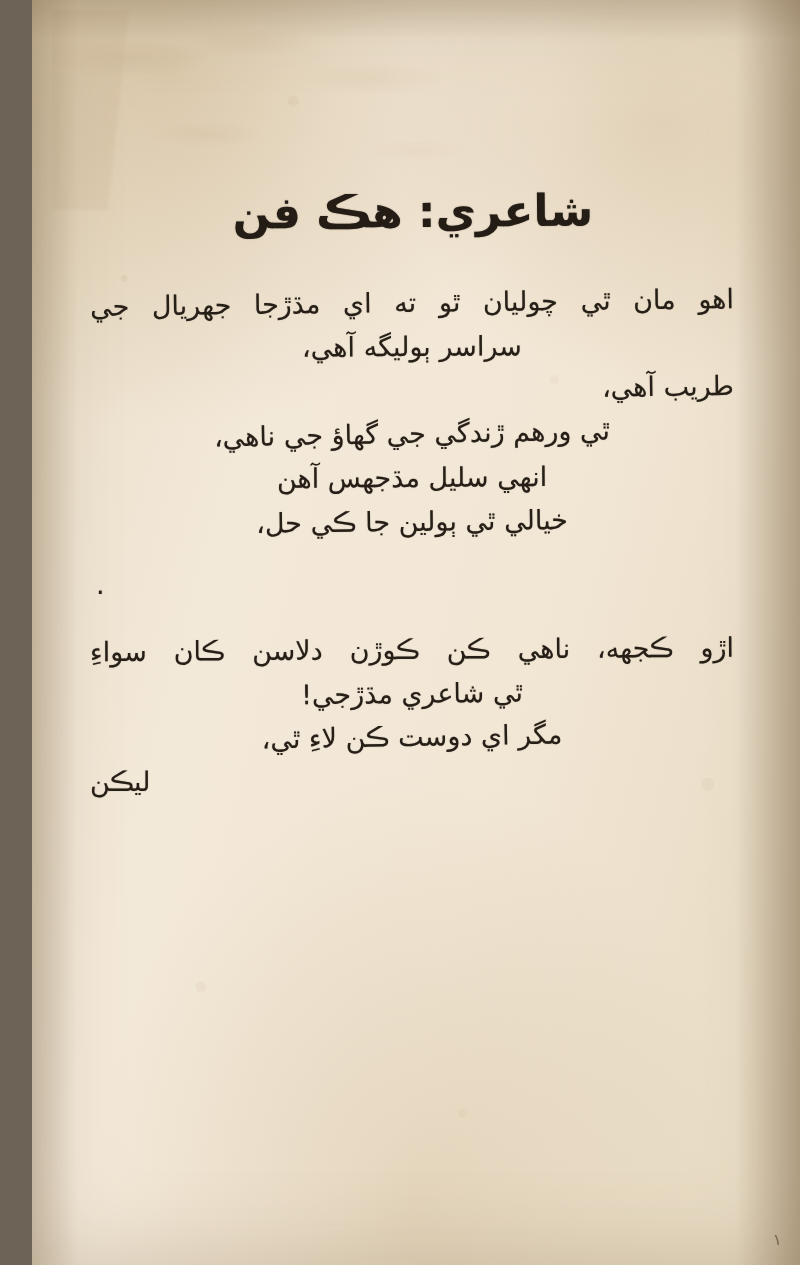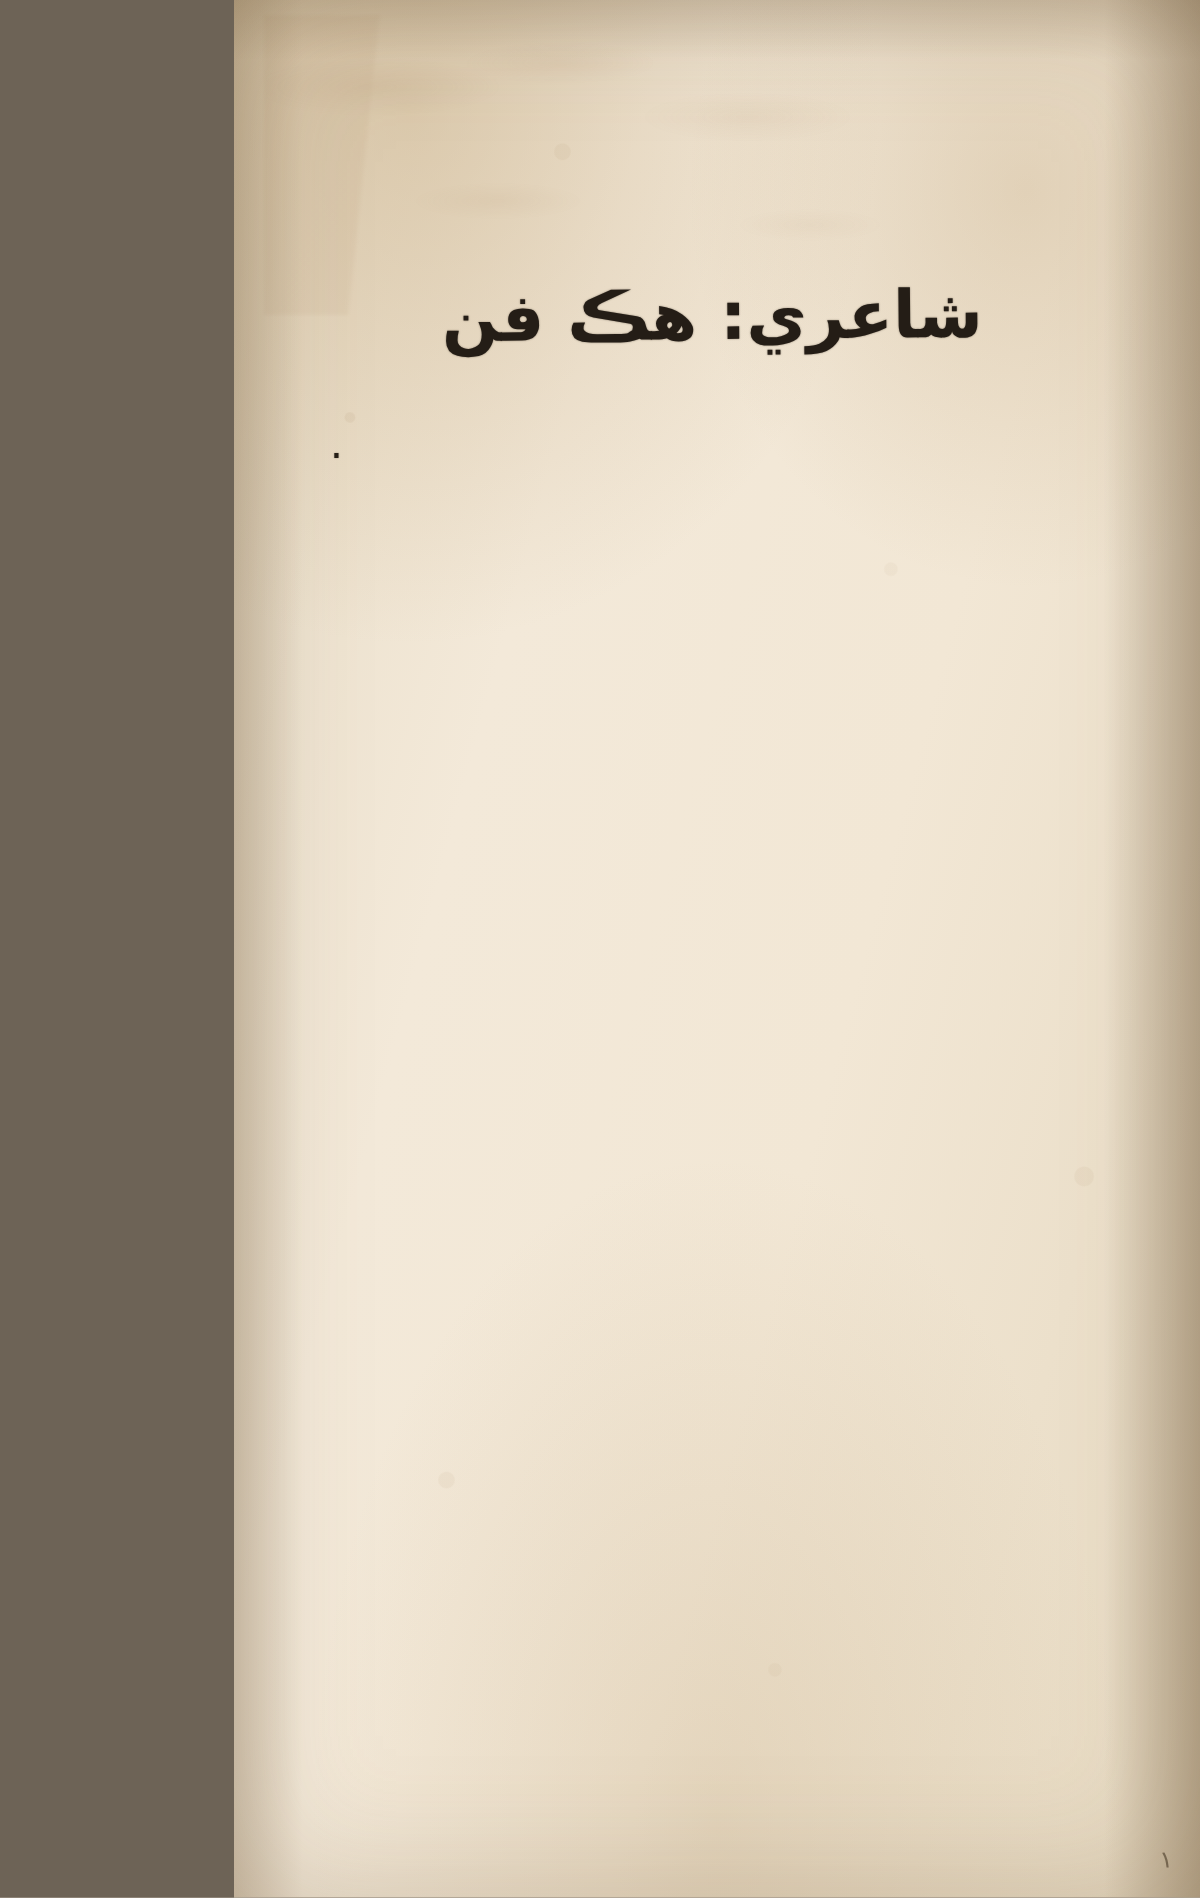--- a/index.html
+++ b/index.html
@@ -6,21 +6,21 @@
   html, body {
     margin: 0;
     padding: 0;
     background: #6d6356;
   }
   body {
     font-family: "DejaVu Sans", sans-serif;
   }
   .page {
     position: relative;
-    width: 644px;
+    width: 768px;
     height: 1265px;
     overflow: hidden;
     background: #efe4d2;
     background-image:
       radial-gradient(ellipse 70% 40% at 18% 6%, rgba(191,163,120,0.40), rgba(191,163,120,0) 70%),
       radial-gradient(ellipse 50% 30% at 82% 10%, rgba(186,158,116,0.30), rgba(186,158,116,0) 70%),
       radial-gradient(ellipse 60% 50% at 50% 96%, rgba(196,172,134,0.30), rgba(196,172,134,0) 70%),
       linear-gradient(105deg, #e8dcc6 0%, #f3e9d9 30%, #f2e7d5 60%, #e6d9c1 100%);
     box-shadow: inset 0 0 90px rgba(120,95,60,0.28);
   }
@@ -150,24 +150,38 @@
   <div class="edge-top"></div>
   <div class="edge-left"></div>
   <div class="gutter"></div>
 
   <div class="content">
 
     <h1 class="doc-title">شاعري: هڪ فن</h1>
 
     <div class="poem">
 
+      <div class="stanza">
+        <div class="line full tilt1">اهو مان ٿي چوليان ٿو ته اي مڌڙجا جهريال جي</div>
+        <div class="line c tilt2">سراسر ٻوليگه آهي،</div>
+        <div class="line r tilt1">طريب آهي،</div>
+        <div class="line c tilt3">ٿي ورهم ڙندگي جي گهاؤ جي ناهي،</div>
+        <div class="line c tilt2">انهي سليل مڌجهس آهن</div>
+        <div class="line c tilt1">خيالي ٿي ٻولين جا ڪي حل،</div>
+      </div>
 
       <div class="stanza">
         <div class="line l spacer-dot">.</div>
       </div>
 
+      <div class="stanza">
+        <div class="line full tilt2">اڙو ڪجهه، ناهي ڪن ڪوڙن دلاسن ڪان سواءِ</div>
+        <div class="line c tilt1">ٿي شاعري مڌڙجي!</div>
+        <div class="line c tilt3">مگر اي دوست ڪن لاءِ ٿي،</div>
+        <div class="line l tilt4">ليڪن</div>
+      </div>
 
 
     </div>
   </div>
 
   <div class="corner-mark">۱</div>
 </div>
 
 </body></html>

